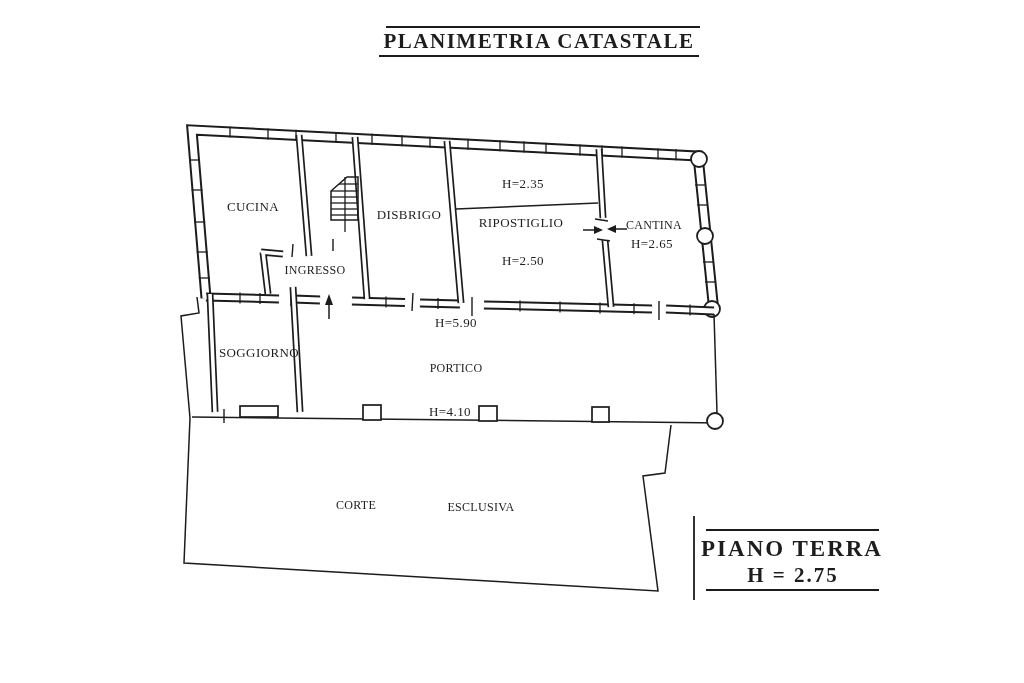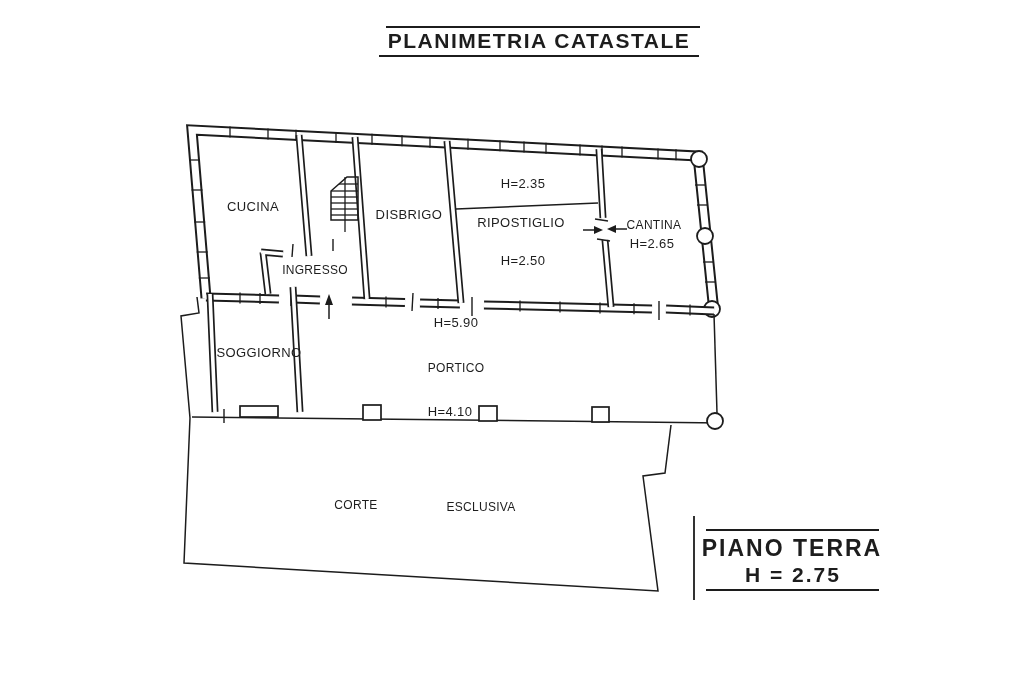--- a/index.html
+++ b/index.html
@@ -1,17 +1,17 @@
 <!DOCTYPE html>
 <html><head>
 <meta charset="utf-8">
 <style>
   html,body{margin:0;padding:0;background:#ffffff;}
   #stage{position:relative;width:1024px;height:683px;background:#ffffff;overflow:hidden;
-         font-family:Liberation Sans, sans-serif;}
+         font-family:Liberation Serif, serif;}
   svg{display:block;}
   .ink{stroke:#1c1c1c;fill:none;}
   .wall-outer-black{stroke:#1c1c1c;stroke-width:11;fill:none;}
   .wall-outer-white{stroke:#ffffff;stroke-width:7;fill:none;}
   .wall-bottom-black{stroke:#1c1c1c;stroke-width:9;fill:none;}
   .wall-bottom-white{stroke:#ffffff;stroke-width:5;fill:none;}
   .wall-inner-black{stroke:#1c1c1c;stroke-width:7;fill:none;}
   .wall-inner-white{stroke:#ffffff;stroke-width:3.6;fill:none;}
   .tick{stroke:#1c1c1c;stroke-width:1.4;}
   .div-tick{stroke:#1c1c1c;stroke-width:1.3;}

